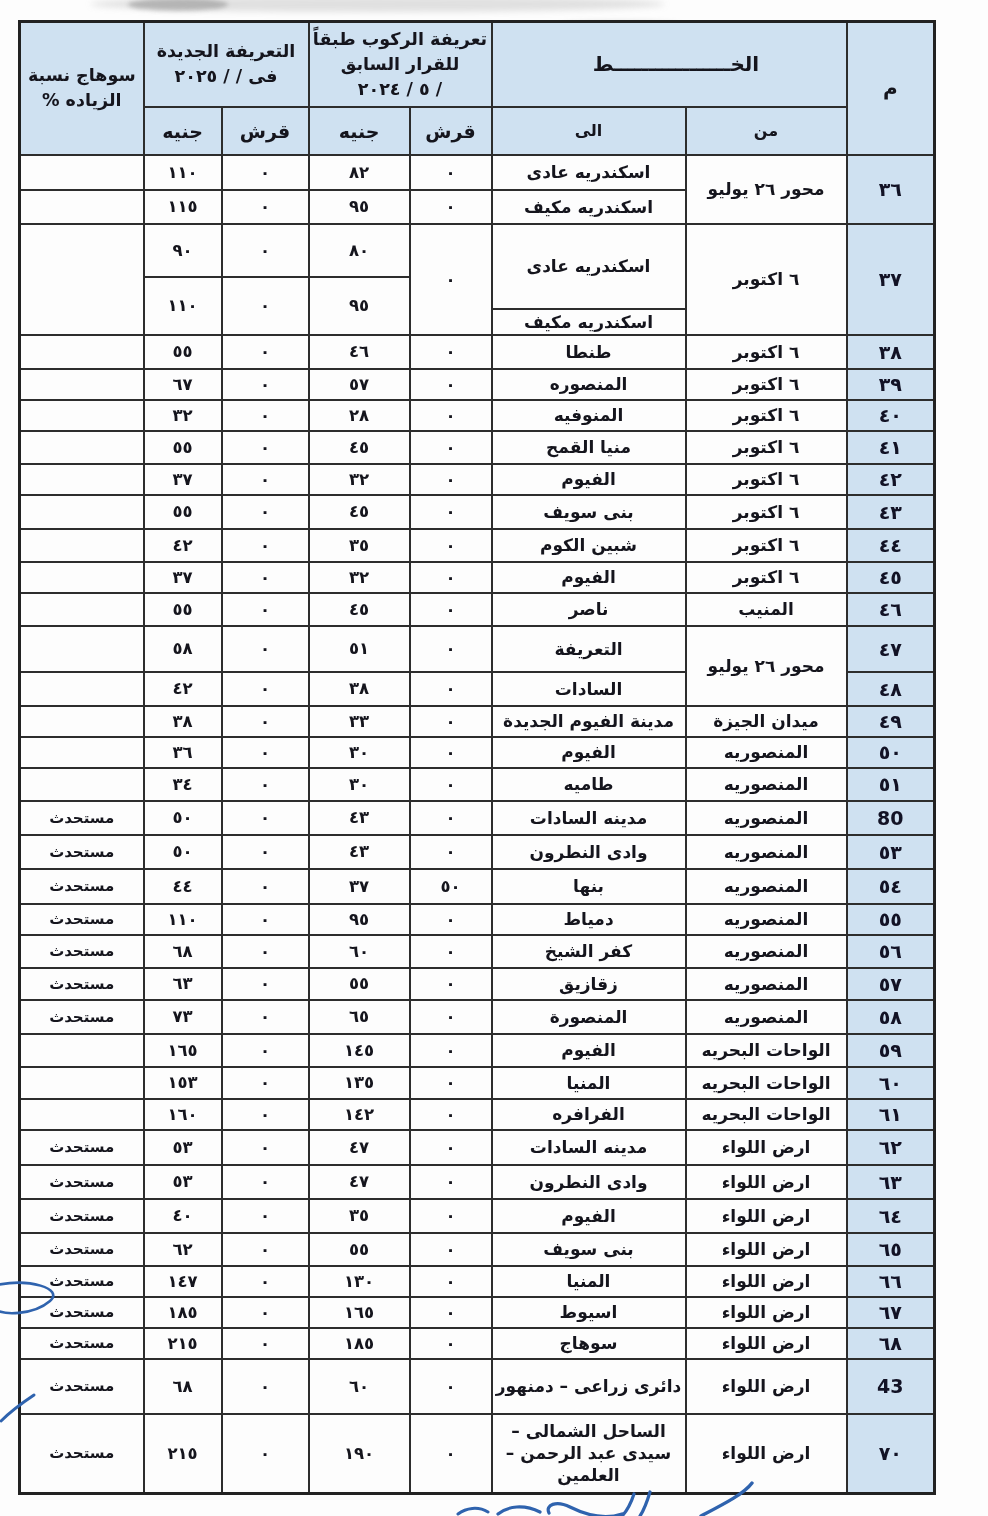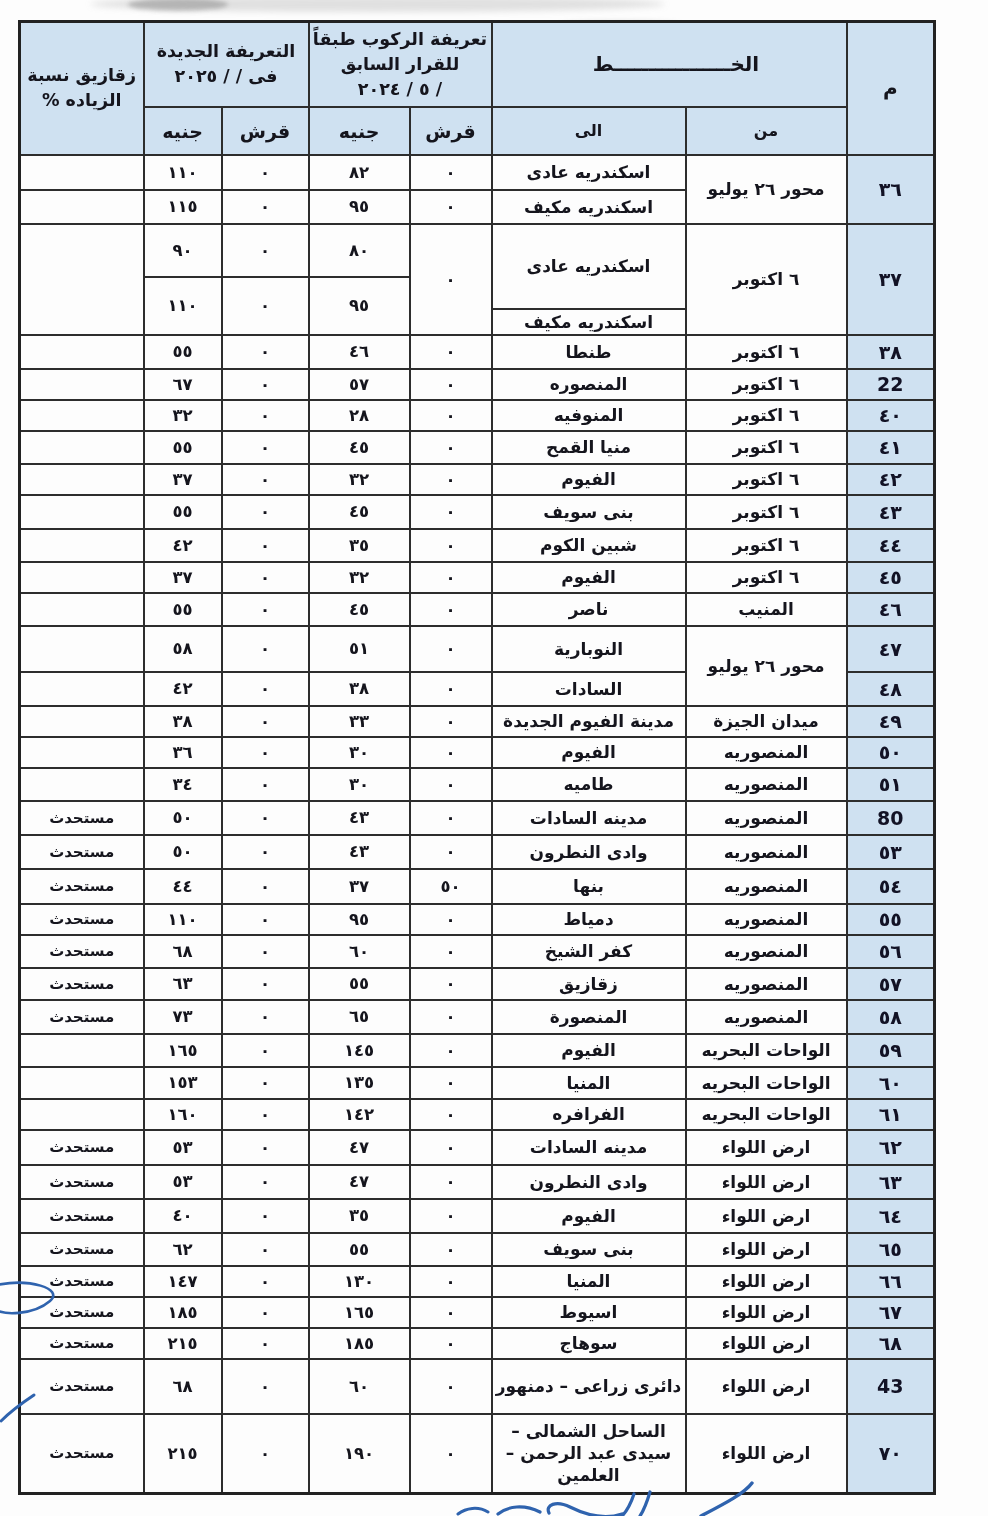--- a/index.html
+++ b/index.html
@@ -74,21 +74,21 @@
           <th colspan="2" class="th-main">
             <div>تعريفة الركوب طبقاً</div>
             <div>للقرار السابق</div>
             <div>/ ٥ / ٢٠٢٤</div>
           </th>
           <th colspan="2" class="th-main">
             <div>التعريفة الجديدة</div>
             <div>فى /  / ٢٠٢٥</div>
           </th>
           <th rowspan="2" class="th-main">
-            <div>زقازيق نسبة</div>
+            <div>سوهاج نسبة</div>
             <div>الزياده %</div>
           </th>
         </tr>
         <tr class="h2">
           <th class="th-fromto">من</th>
           <th class="th-fromto">الى</th>
           <th class="th-sub">قرش</th>
           <th class="th-sub">جنيه</th>
           <th class="th-sub">قرش</th>
           <th class="th-sub">جنيه</th>
@@ -135,21 +135,21 @@
             <td class="c-num">٣٨</td>
             <td class="c-from">٦ اكتوبر</td>
             <td class="c-to">طنطا</td>
             <td class="c-qirsh-prev">٠</td>
             <td class="c-genih-prev">٤٦</td>
             <td class="c-qirsh-new">٠</td>
             <td class="c-genih-new">٥٥</td>
             <td class="c-avg"></td>
           </tr>
           <tr style="height: 31px;">
-            <td class="c-num">22</td>
+            <td class="c-num">٣٩</td>
             <td class="c-from">٦ اكتوبر</td>
             <td class="c-to">المنصوره</td>
             <td class="c-qirsh-prev">٠</td>
             <td class="c-genih-prev">٥٧</td>
             <td class="c-qirsh-new">٠</td>
             <td class="c-genih-new">٦٧</td>
             <td class="c-avg"></td>
           </tr>
           <tr style="height: 31px;">
             <td class="c-num">٤٠</td>
@@ -217,21 +217,21 @@
             <td class="c-to">ناصر</td>
             <td class="c-qirsh-prev">٠</td>
             <td class="c-genih-prev">٤٥</td>
             <td class="c-qirsh-new">٠</td>
             <td class="c-genih-new">٥٥</td>
             <td class="c-avg"></td>
           </tr>
           <tr style="height: 46px;">
             <td class="c-num">٤٧</td>
             <td rowspan="2" class="c-from">محور ٢٦ يوليو</td>
-            <td class="c-to">النوبارية</td>
+            <td class="c-to">التعريفة</td>
             <td class="c-qirsh-prev">٠</td>
             <td class="c-genih-prev">٥١</td>
             <td class="c-qirsh-new">٠</td>
             <td class="c-genih-new">٥٨</td>
             <td class="c-avg"></td>
           </tr>
           <tr style="height: 34px;">
             <td class="c-num">٤٨</td>
             <td class="c-to">السادات</td>
             <td class="c-qirsh-prev">٠</td>

